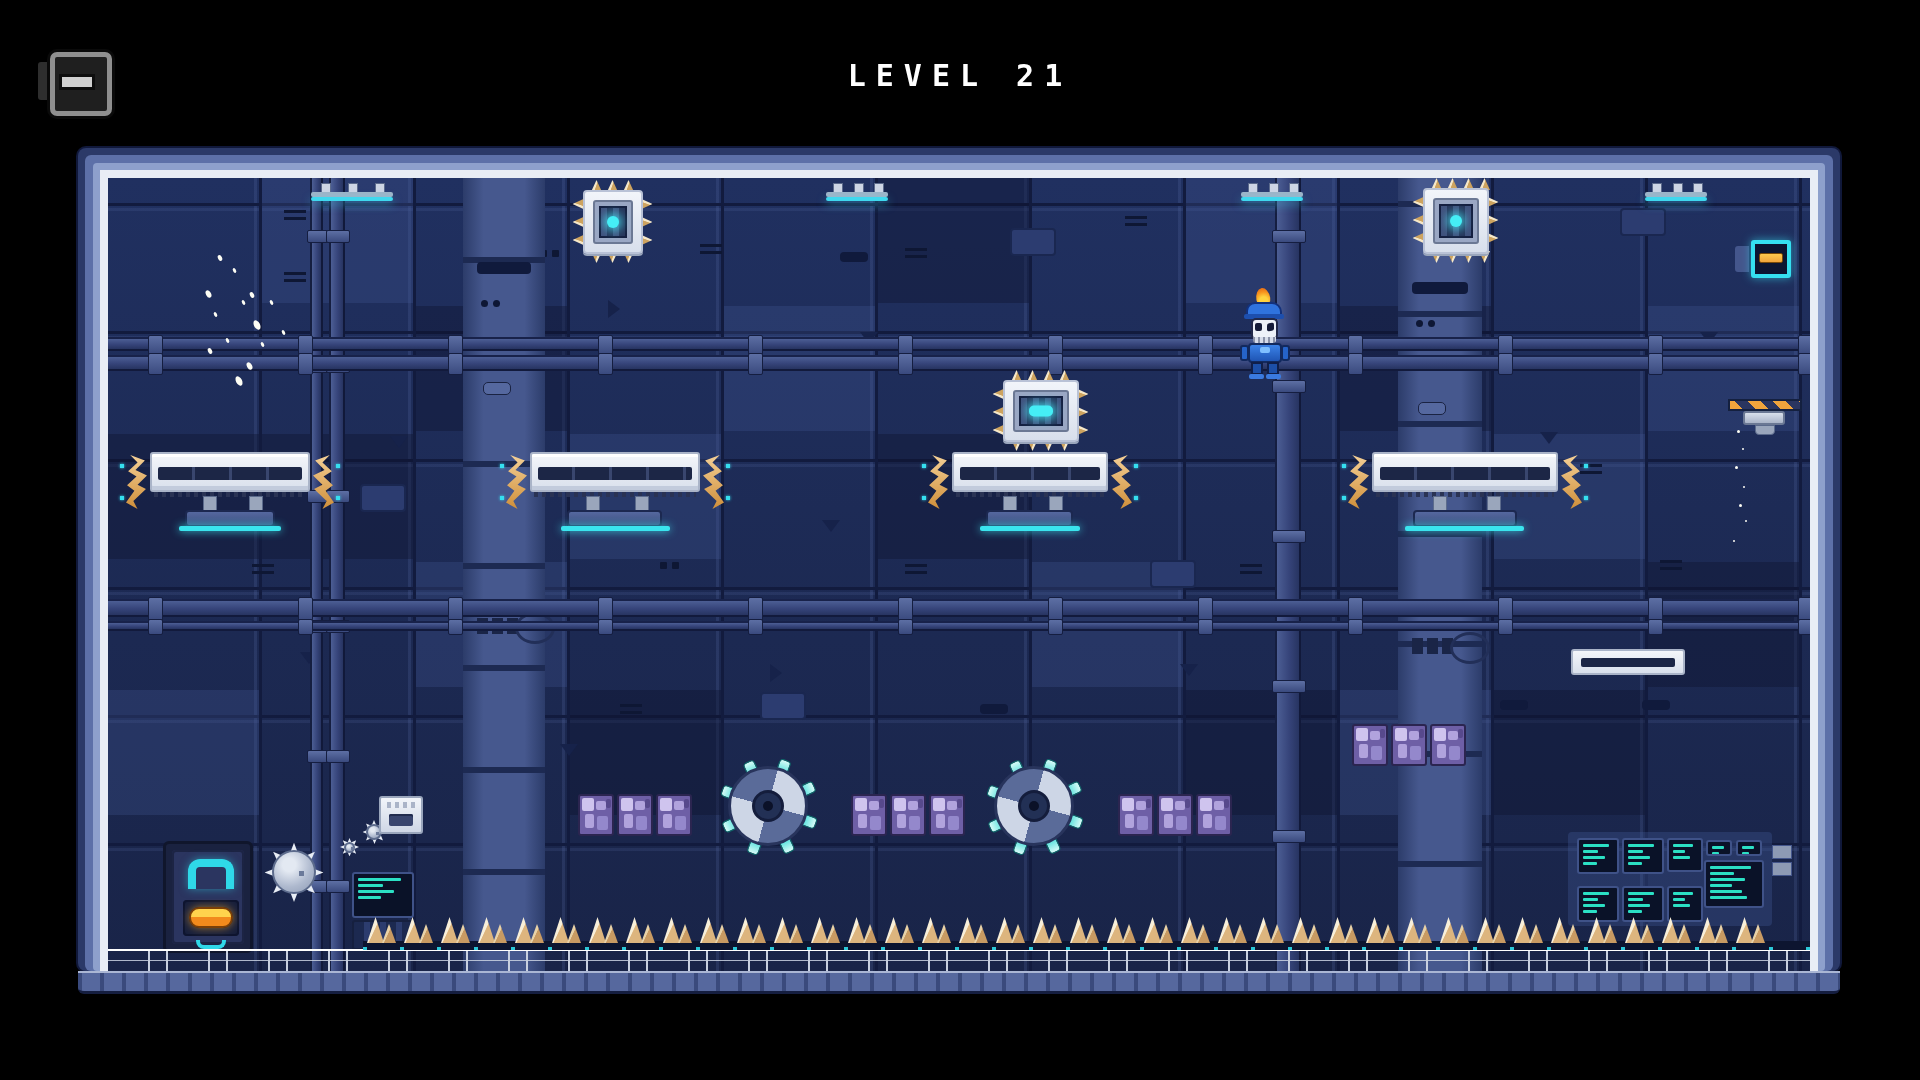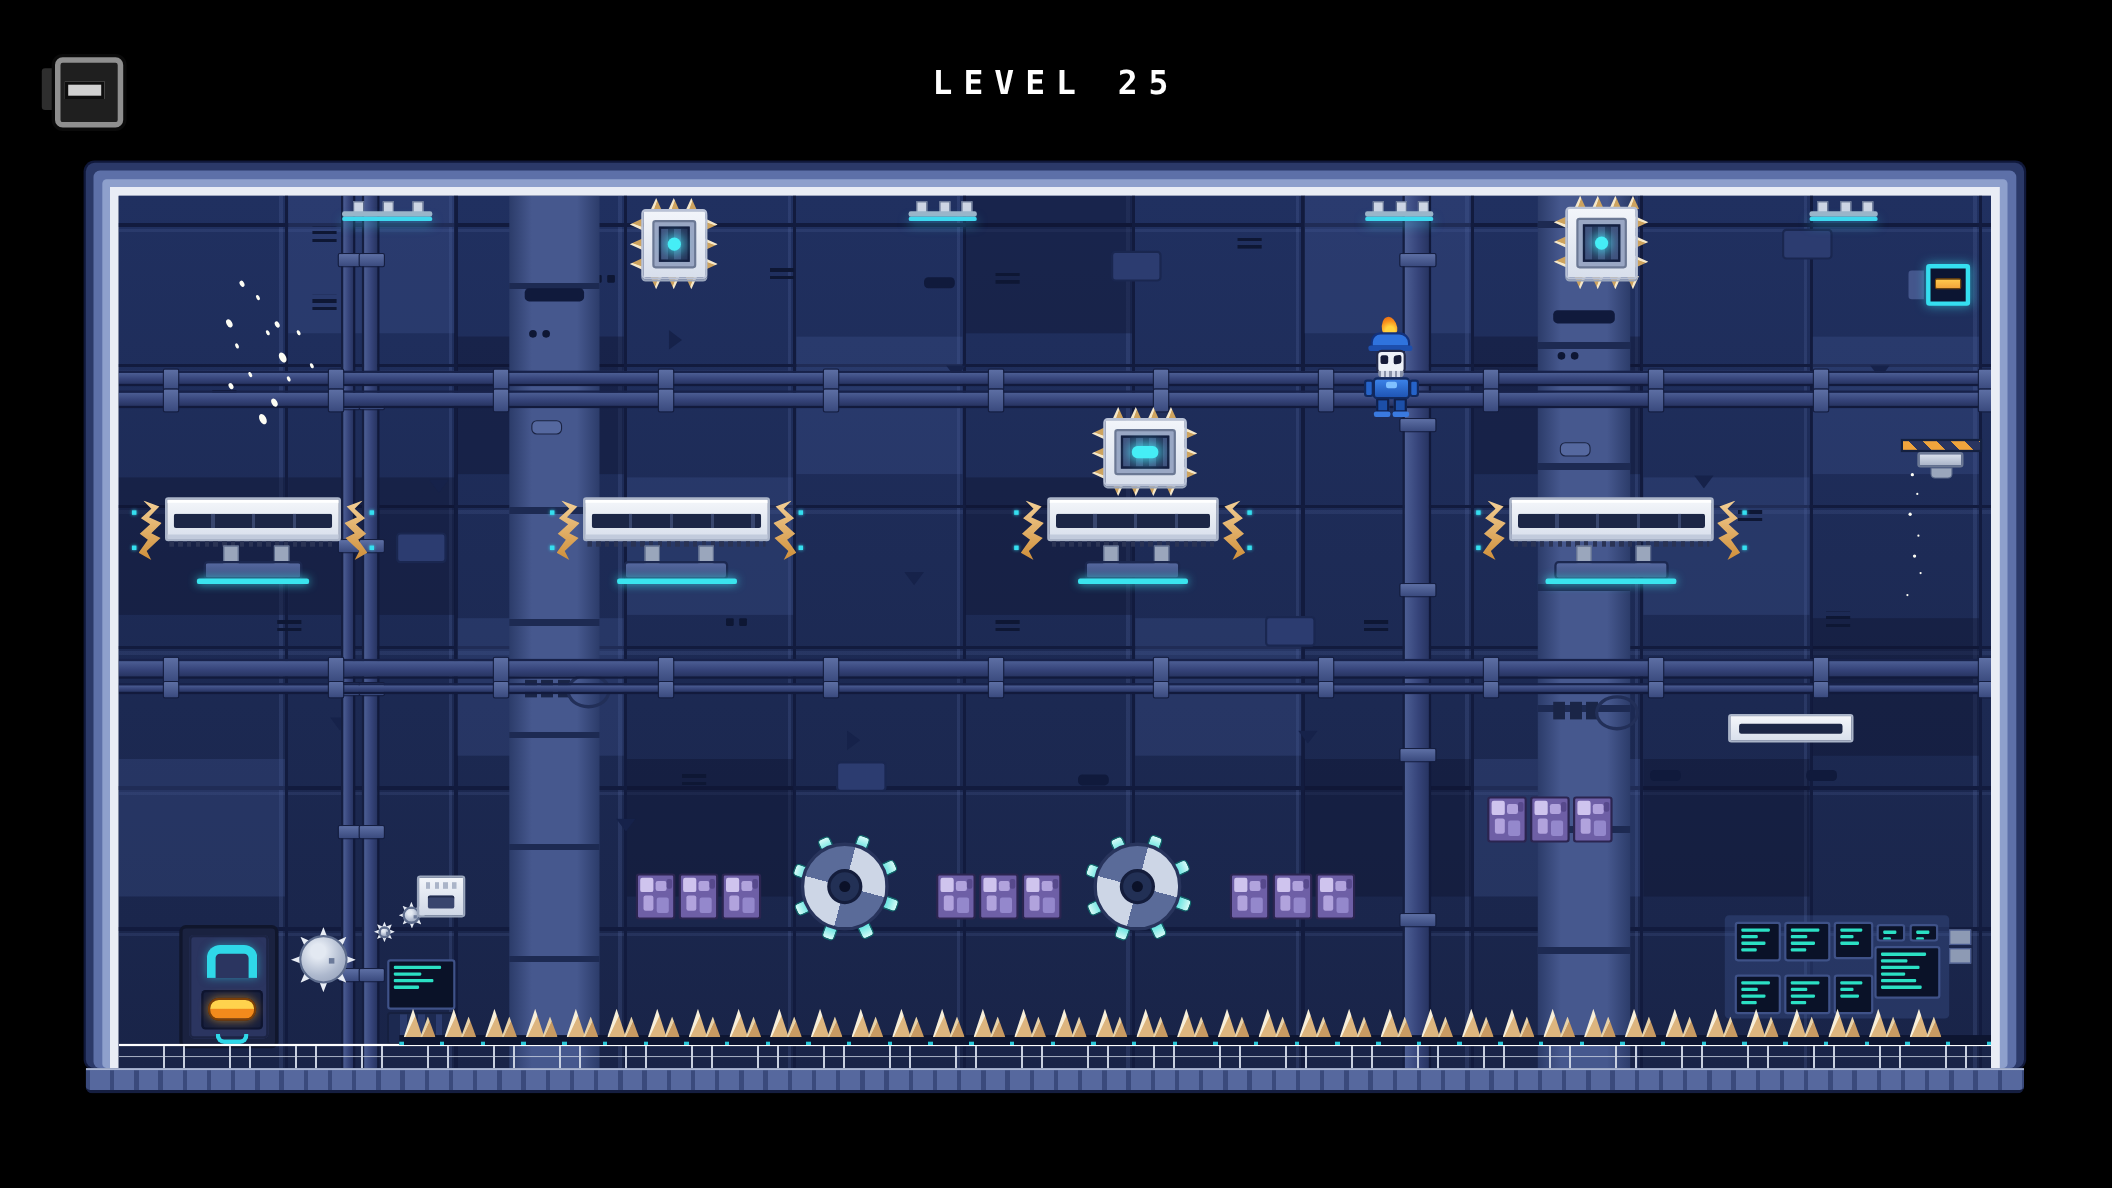--- a/index.html
+++ b/index.html
@@ -58,21 +58,21 @@
 </style>
 </head>
 <body>
 
 <div id="stage">
   <div id="menu-btn" class="abs">
     <div id="menu-tab" class="abs"></div>
     <div id="menu-body" class="abs"></div>
     <div id="menu-bar" class="abs"></div>
   </div>
-  <div id="title" class="abs">LEVEL 25</div>
+  <div id="title" class="abs">LEVEL 21</div>
 
   <div id="frame" class="abs">
     <div class="fl1 abs"></div>
     <div class="fl2 abs"></div>
     <div class="fl3 abs"></div>
     <div class="fl4 abs"></div>
     <div id="interior" class="abs">
         <div class="abs" style="left: 154px; top: 0px; width: 151px; height: 125px; background: rgba(70, 90, 150, 0.28);"></div>
         <div class="abs" style="left: 616px; top: 128px; width: 151px; height: 125px; background: rgba(70, 90, 150, 0.28);"></div>
         <div class="abs" style="left: 1078px; top: 0px; width: 151px; height: 125px; background: rgba(70, 90, 150, 0.28);"></div>

